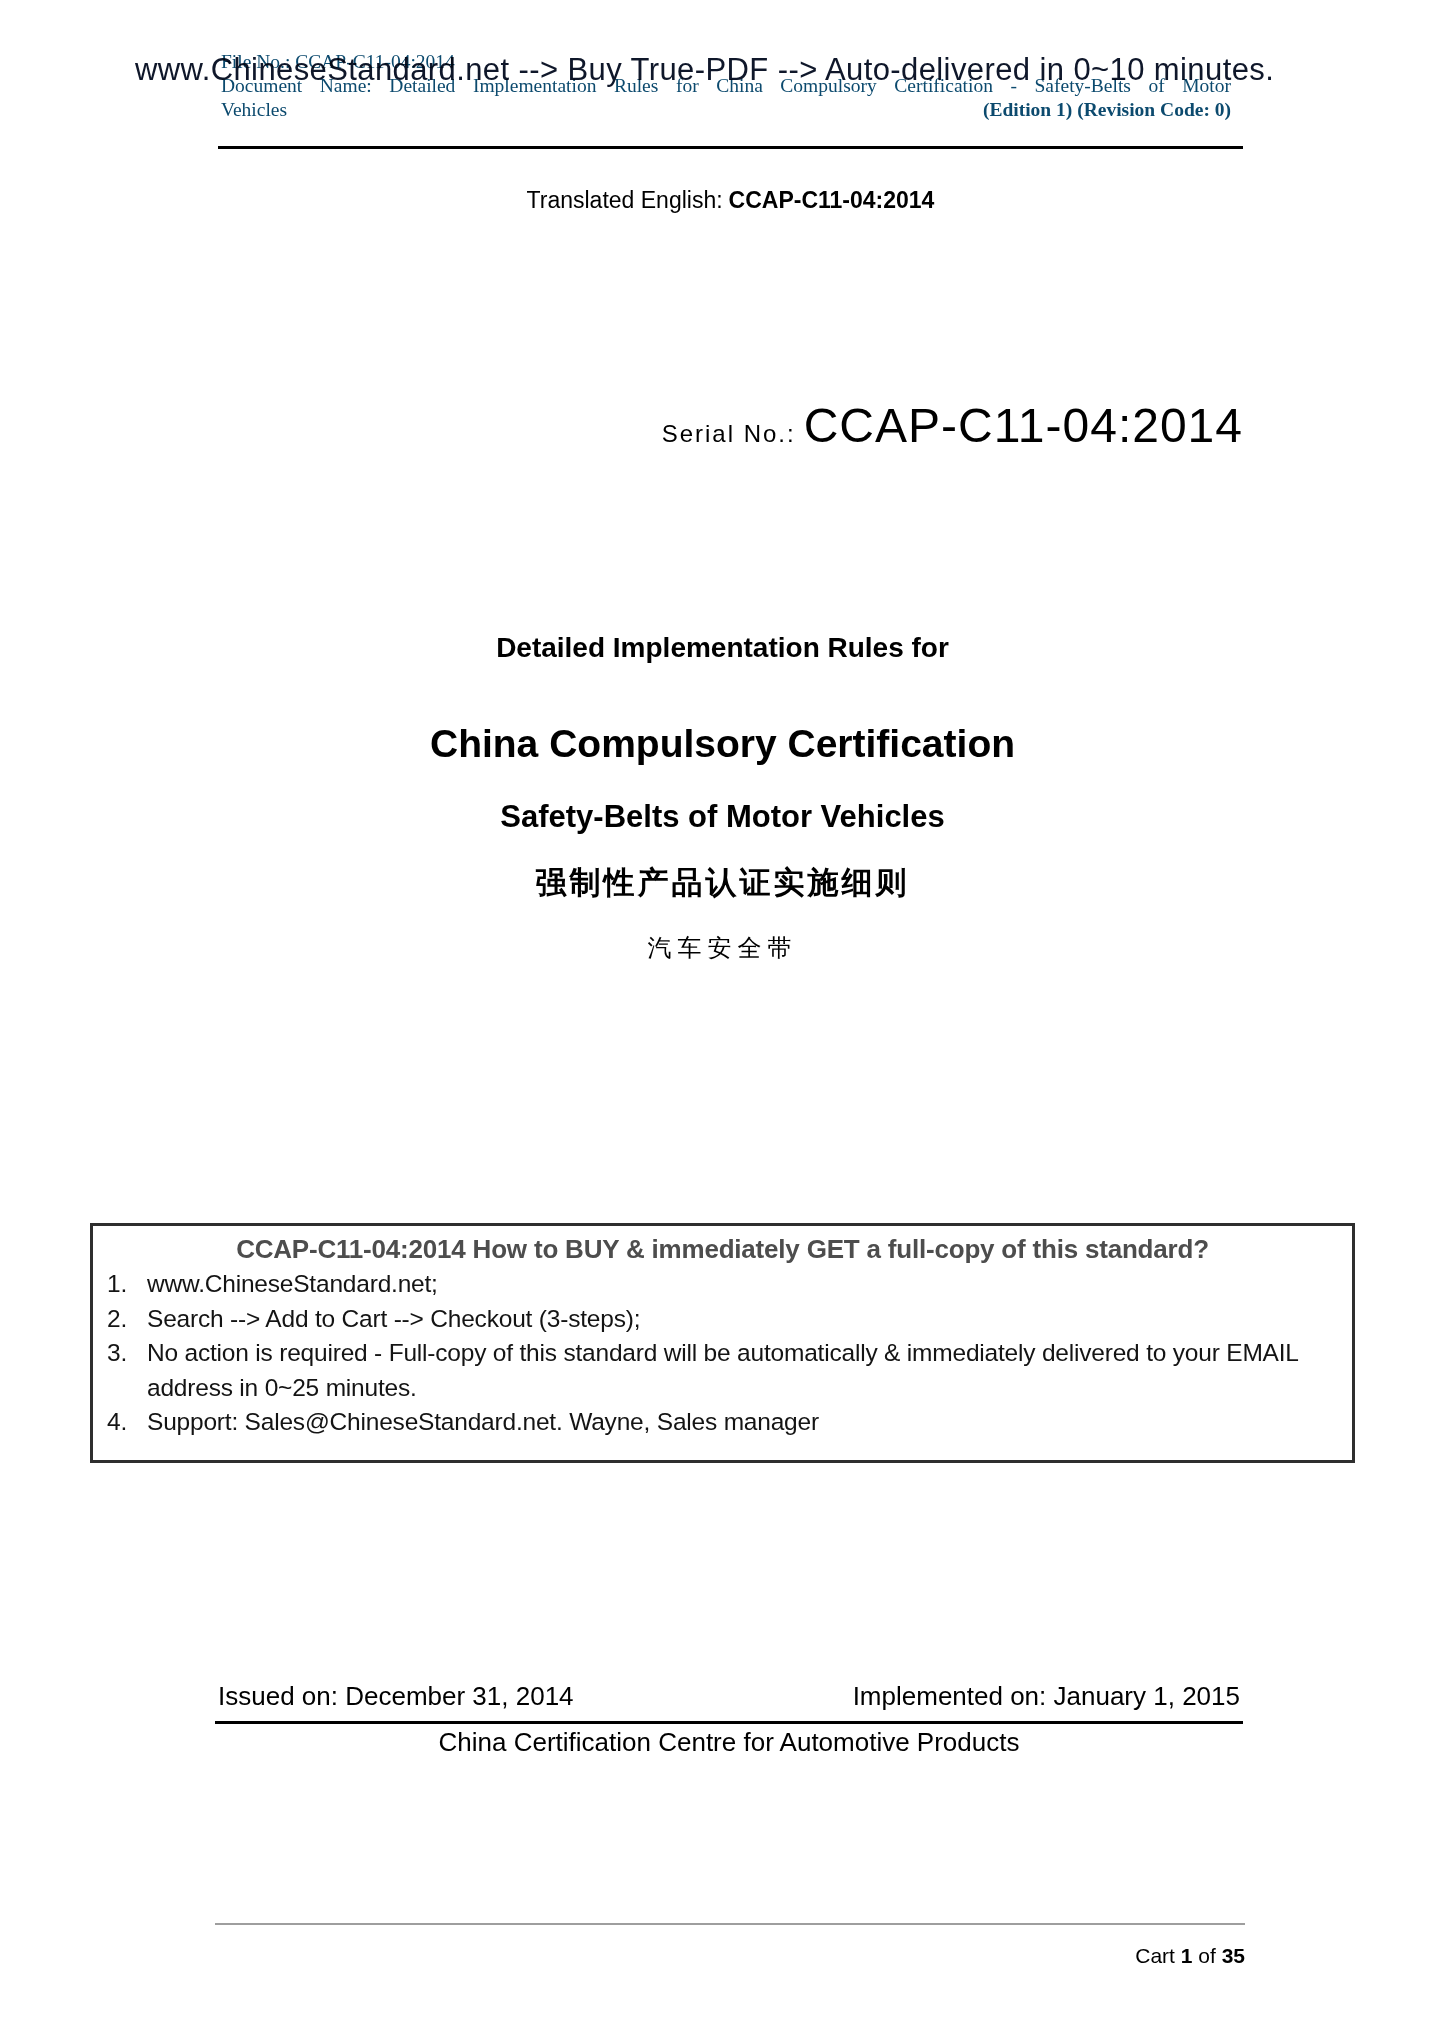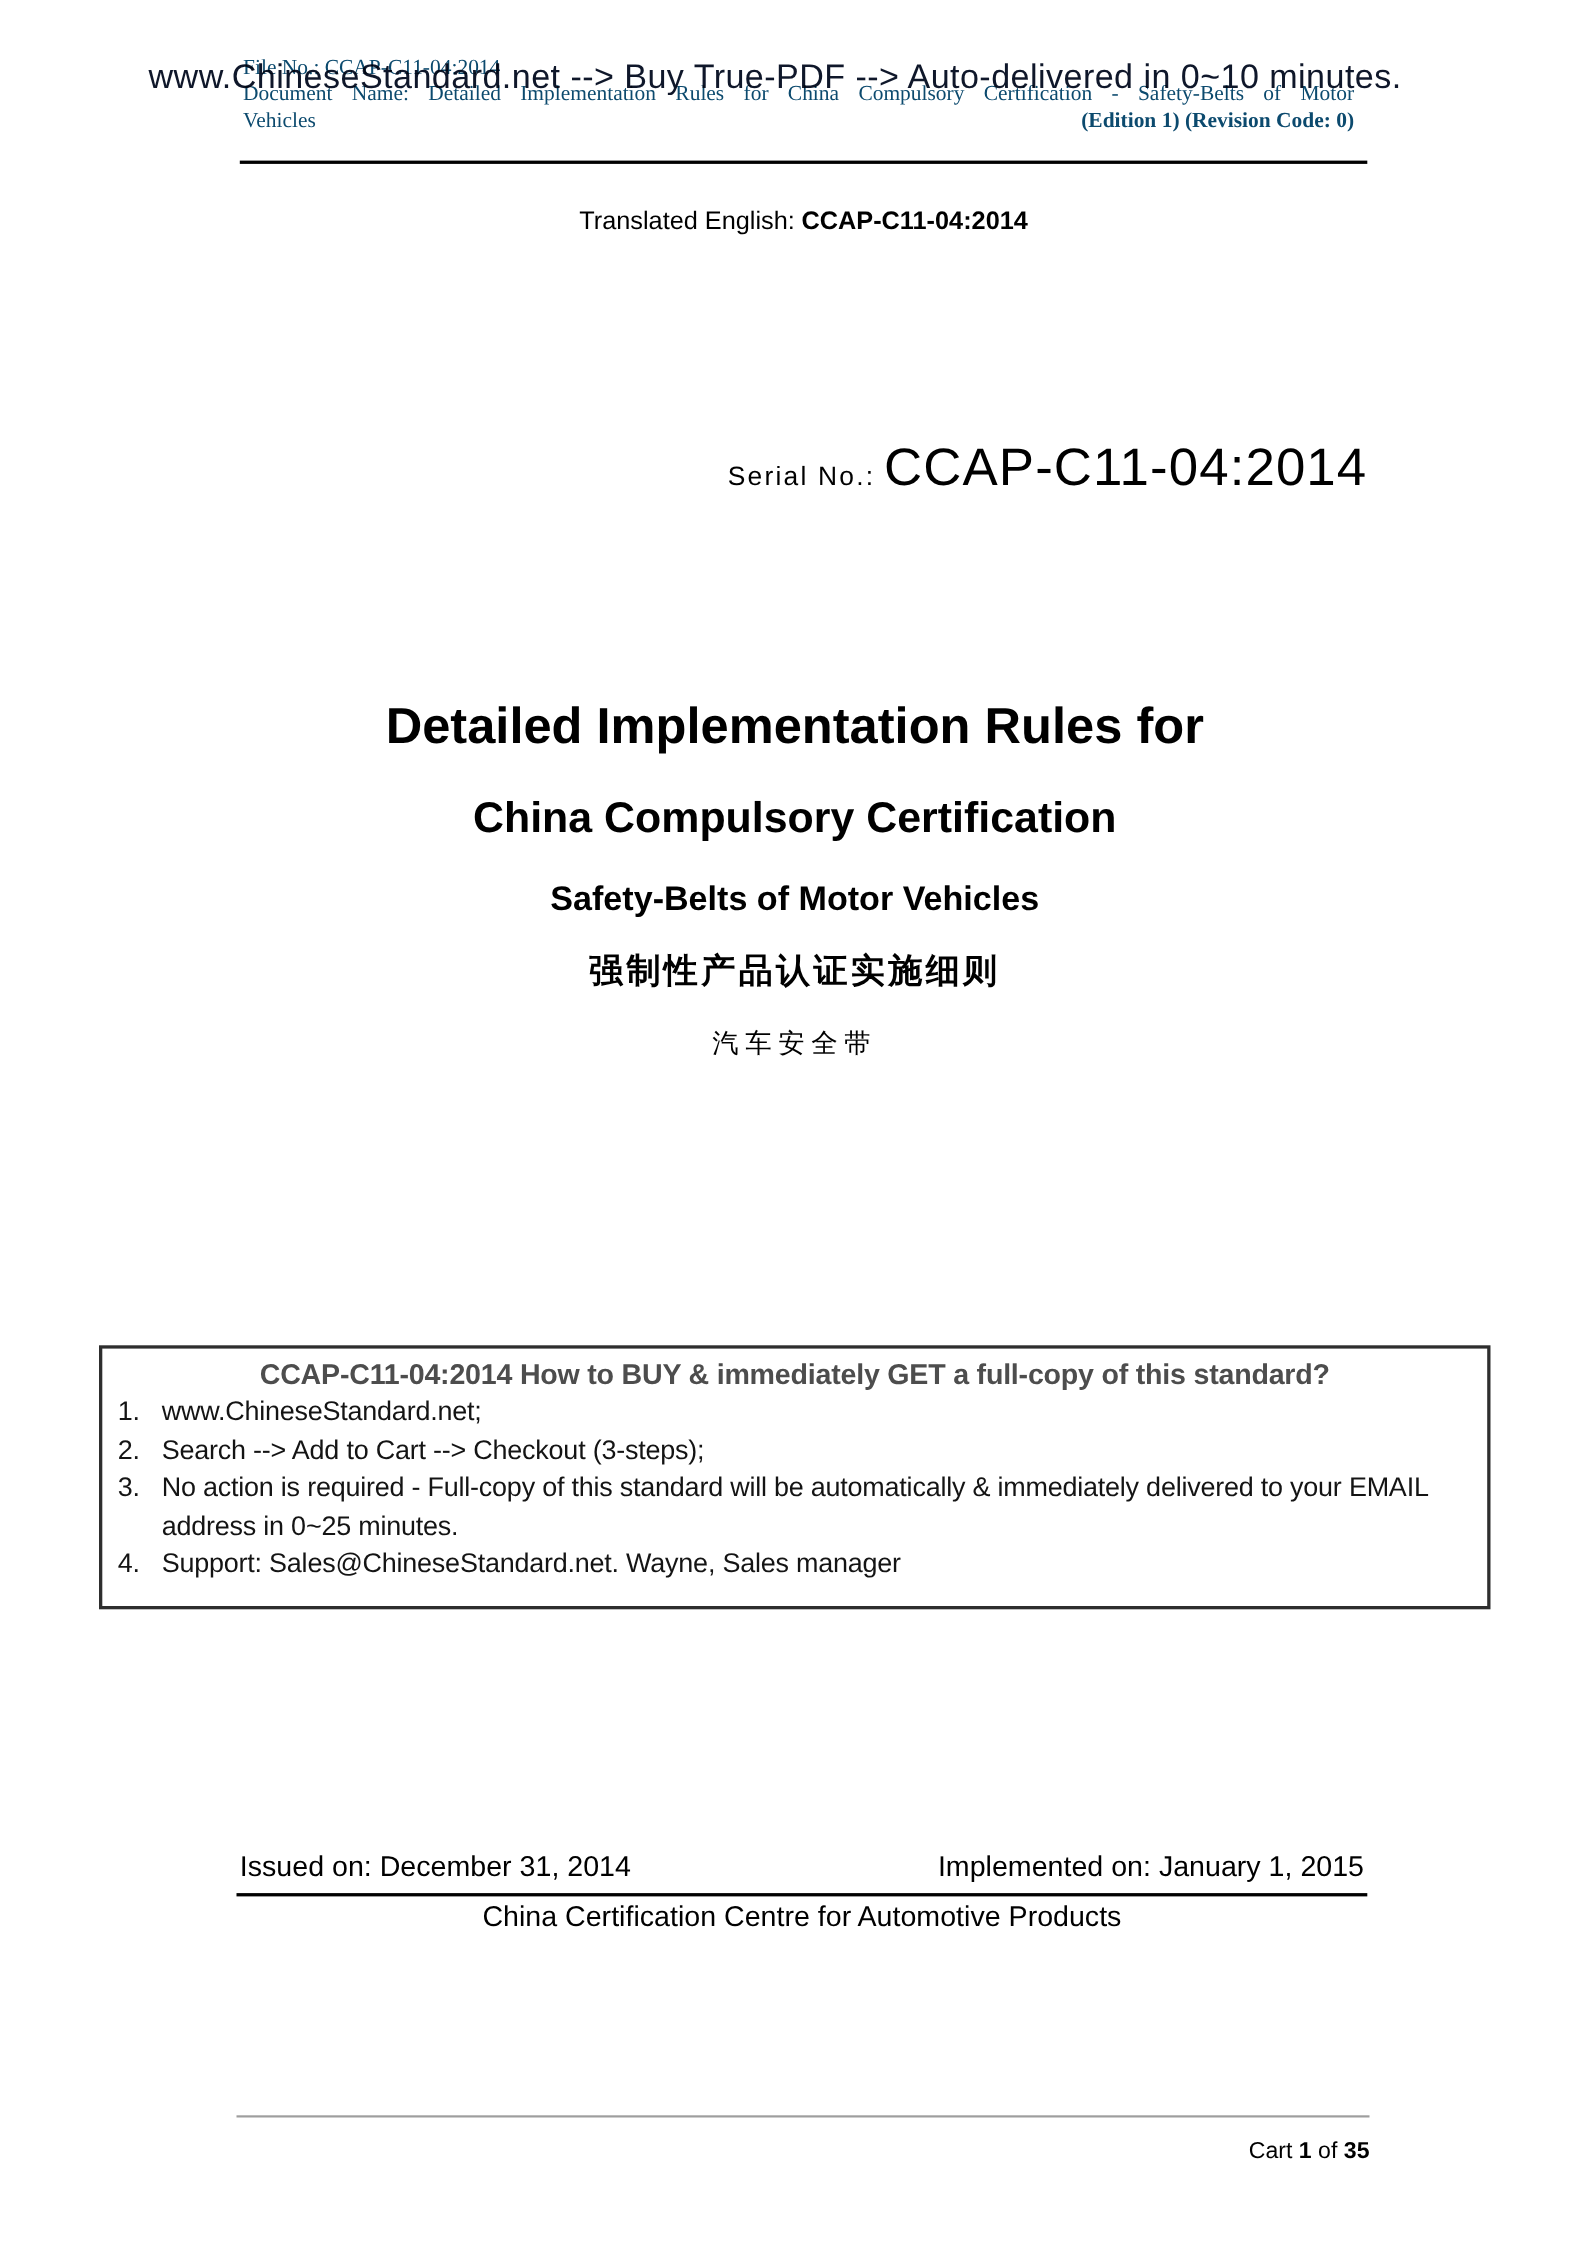--- a/index.html
+++ b/index.html
@@ -35,21 +35,21 @@
   .translated .val { font-weight:bold; margin-left:6px; }
 
   .serial-row {
     position:absolute; left:218px; top:398px; width:1025px;
     display:flex; justify-content:flex-end; align-items:baseline; gap:8px;
   }
   .serial-label { font-size:24px; letter-spacing:2px; }
   .serial-value { font-size:48px; letter-spacing:1px; }
 
   .center-line { position:absolute; left:93px; width:1259px; text-align:center; }
-  .title-1 { top:632px; font-size:46px; font-weight:bold; }
+  .title-1 { top:632px; font-size:28px; font-weight:bold; }
   .title-2 { top:722px; font-size:39px; font-weight:bold; }
   .subtitle { top:799px; font-size:31px; font-weight:bold; }
   .cjk-title { top:862px; font-size:31px; font-weight:bold; letter-spacing:3px;
                font-family:"Liberation Sans","DejaVu Sans",sans-serif; }
   .cjk-subtitle { top:932px; font-size:24px; letter-spacing:6px;
                font-family:"Liberation Serif","DejaVu Serif",serif; }
 
   .buy-box {
     position:absolute; left:90px; top:1223px; width:1265px; min-height:219px;
     border:3px solid #2e2e2e; background:#fff; padding:5px 14px 20px;

